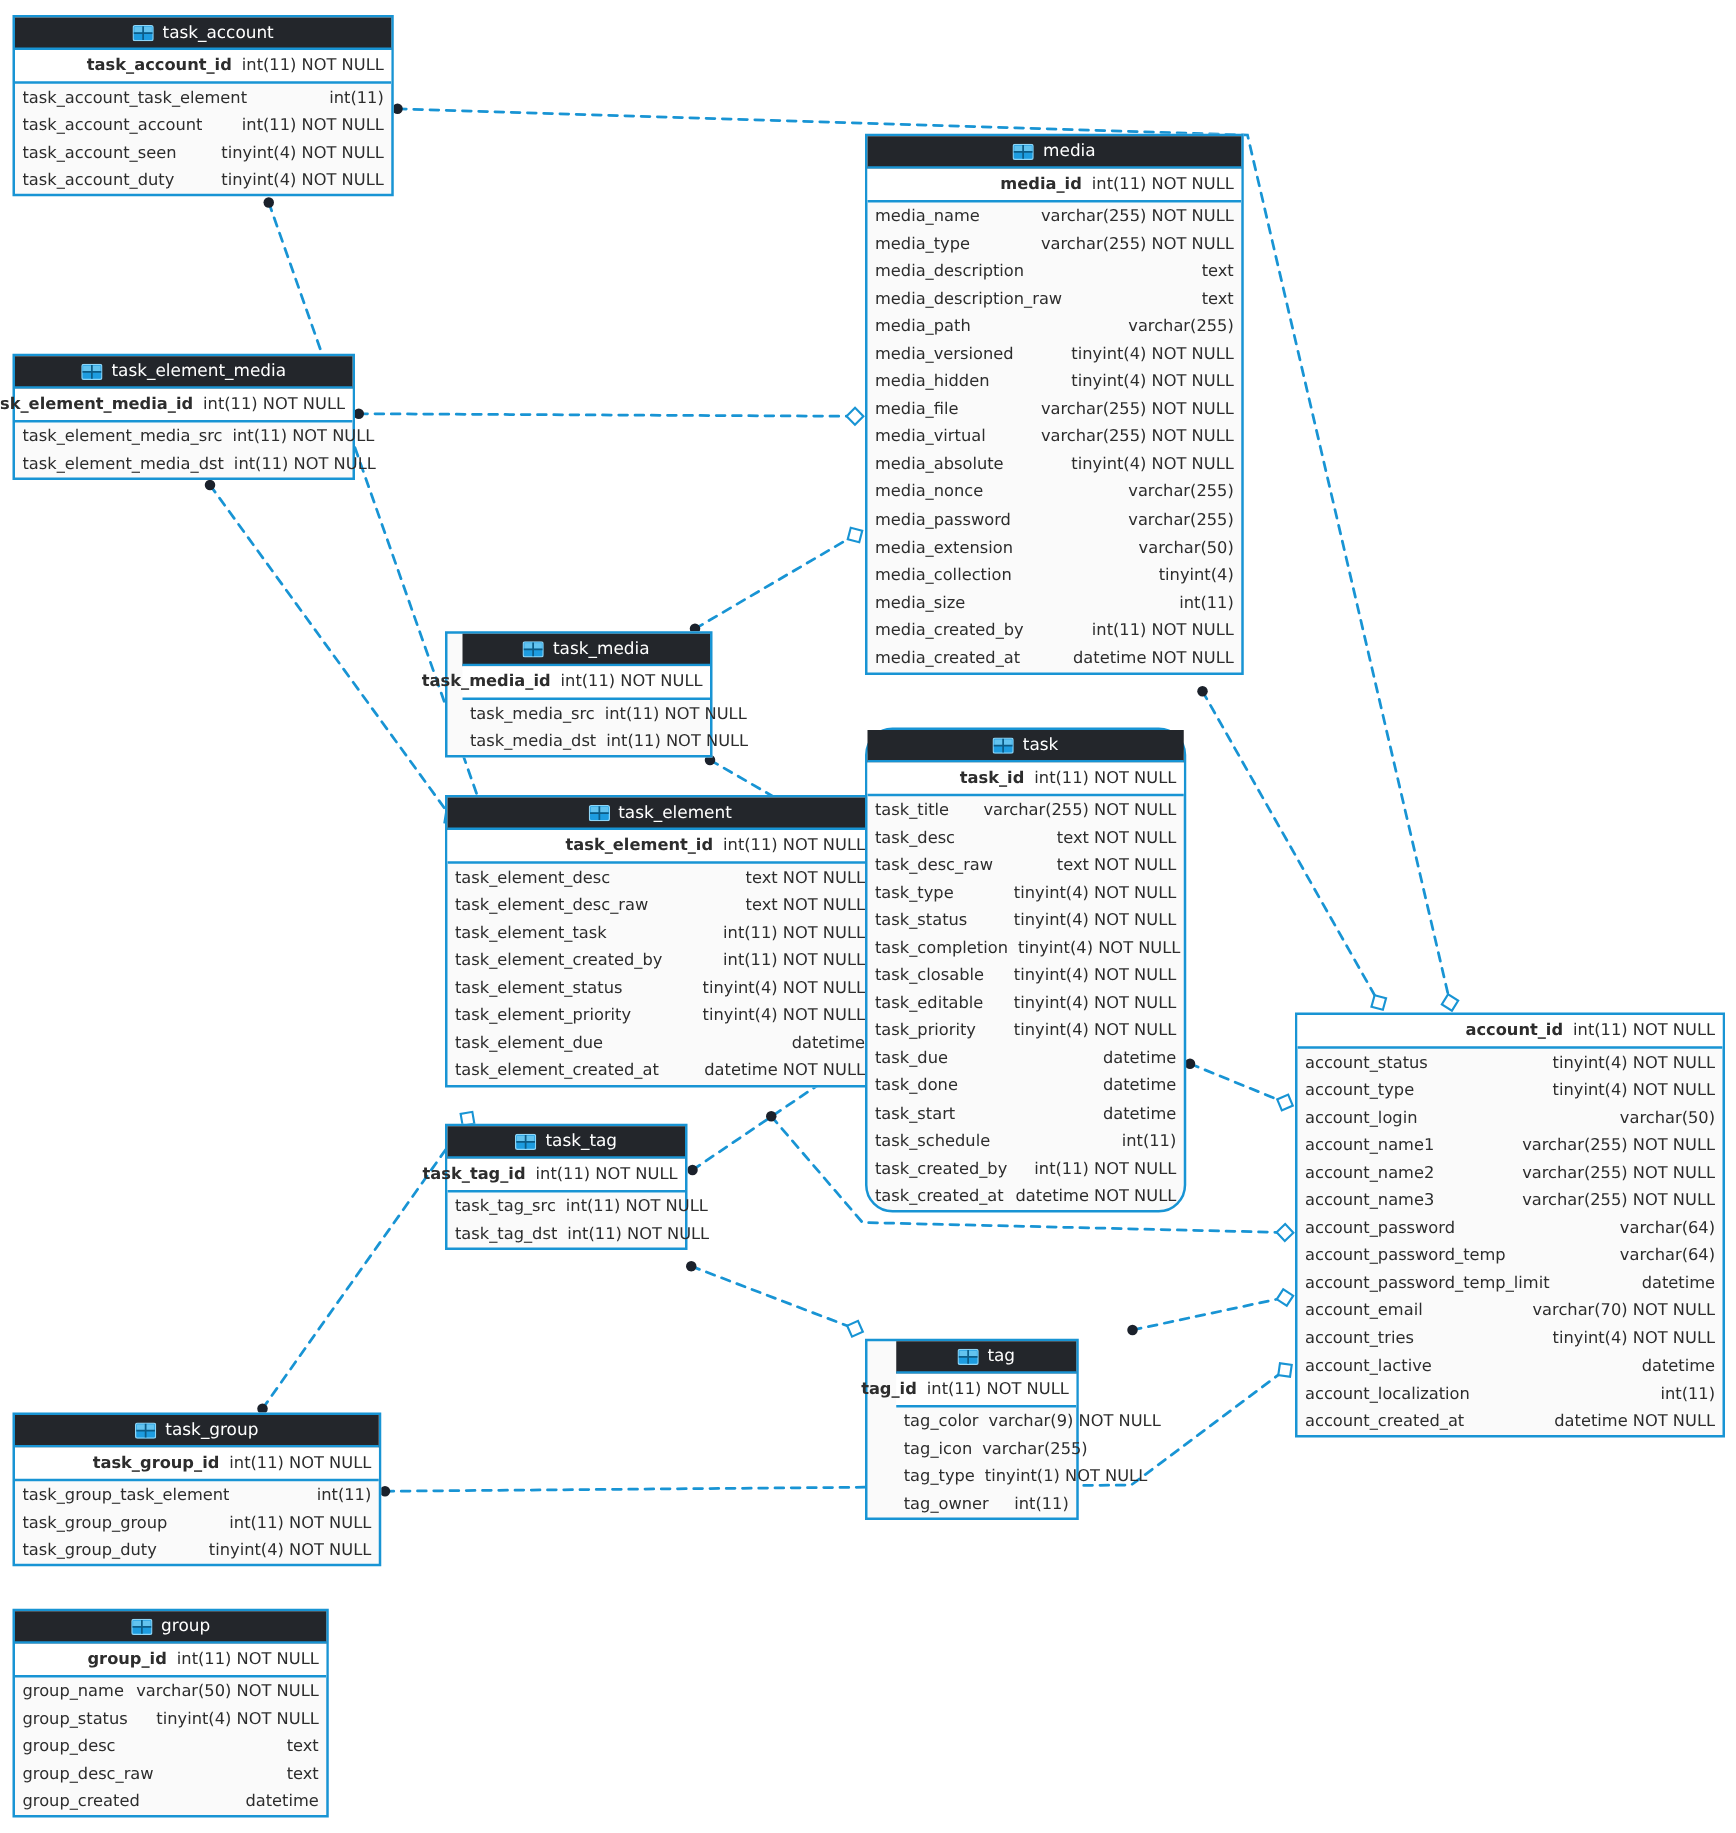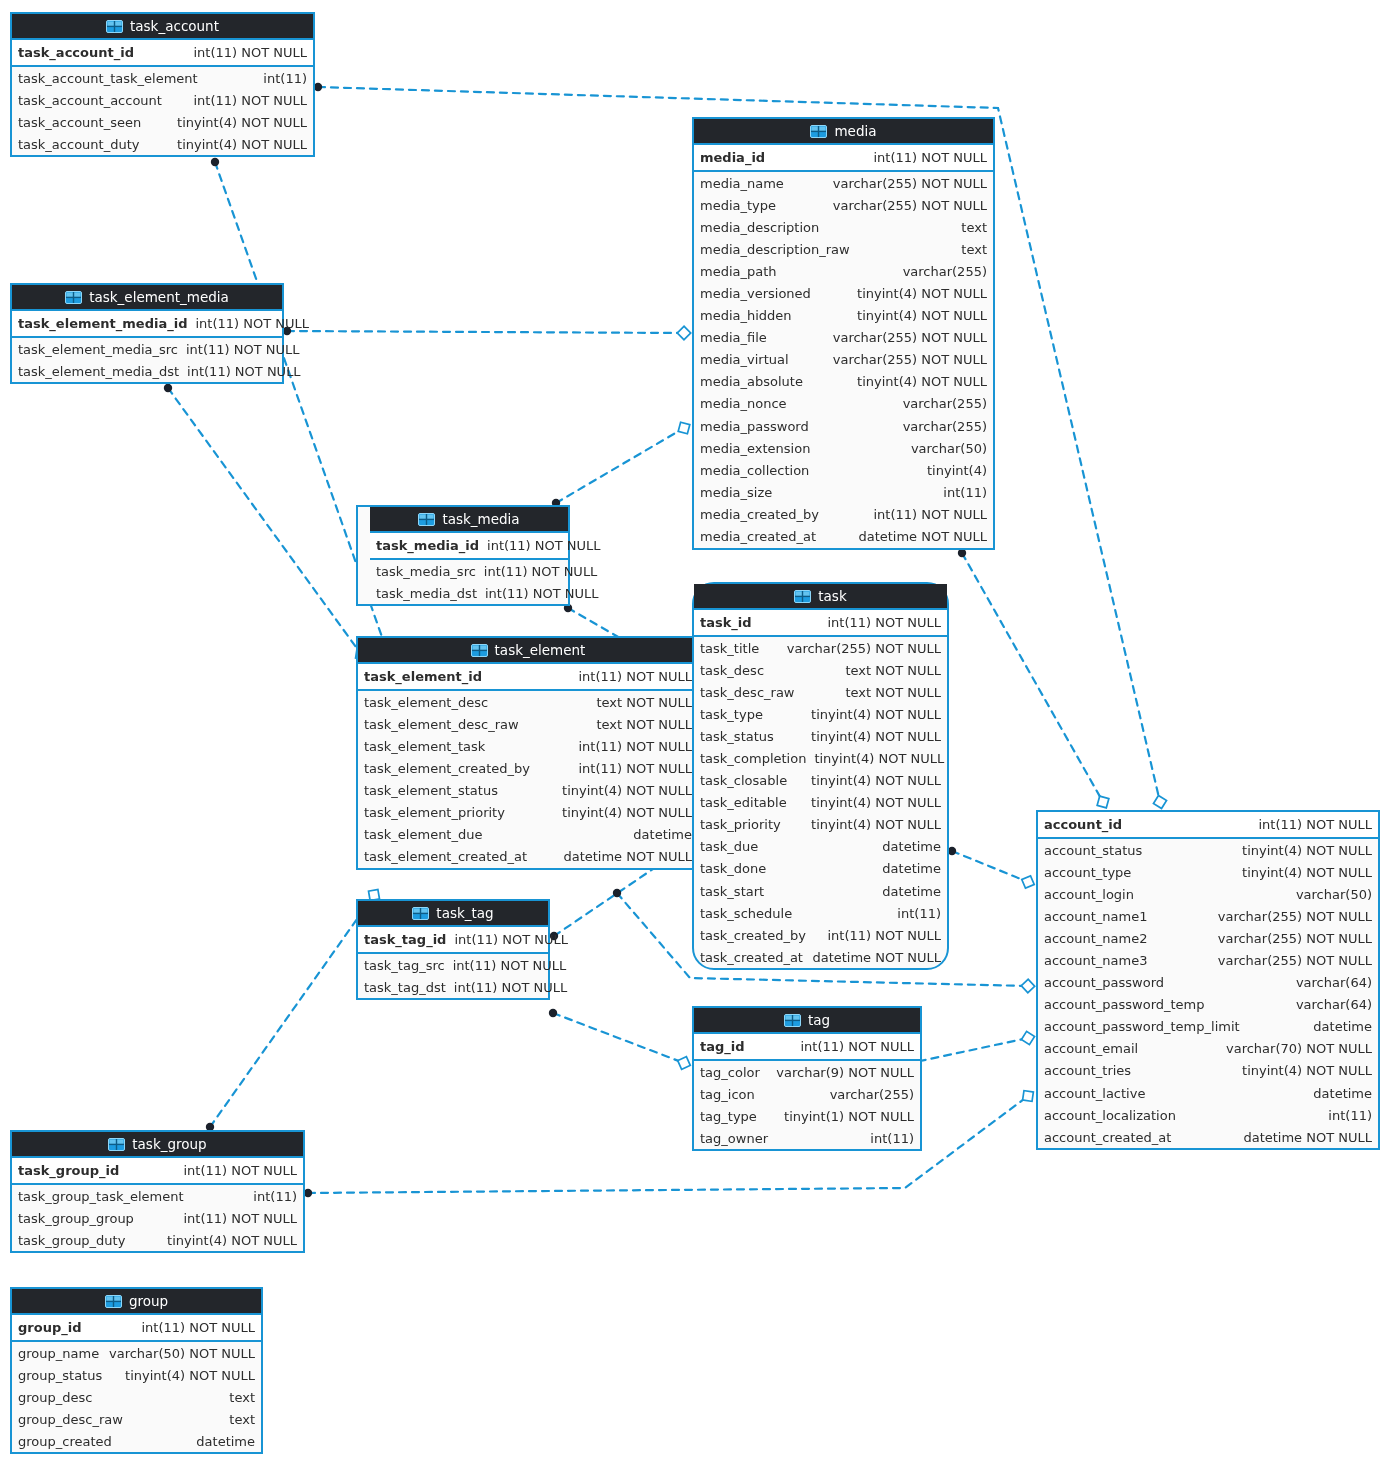--- a/index.html
+++ b/index.html
@@ -26,21 +26,21 @@
   }
   .tbl-header{
     background:var(--header-bg);color:var(--header-text);
     height:24px;display:flex;align-items:center;justify-content:center;gap:7px;
     font-size:13.5px;border-bottom:2px solid var(--accent);
     white-space:nowrap;
   }
   .tbl-icon{display:inline-flex;flex:0 0 auto;}
   .pk-row{
     background:var(--pk-bg);height:25px;border-bottom:2px solid var(--accent);
-    display:flex;justify-content:space-between;align-items:center;
+    display:flex;justify-content:flex-end;align-items:center;
     padding:0 6px;font-size:13px;color:var(--text);white-space:nowrap;gap:8px;
   }
   .pk-row .fname{font-weight:bold;}
   .row{
     height:22.1px;display:flex;justify-content:space-between;align-items:center;
     padding:0 6px;font-size:13px;color:var(--text);white-space:nowrap;gap:8px;
   }
   .ftype{text-align:right;}
 </style>
 </head>
@@ -145,21 +145,21 @@
       </div>
       <div class="row">
         <span class="fname">task_element_media_src</span>
         <span class="ftype">int(11) NOT NULL</span>
       </div>
       <div class="row">
         <span class="fname">task_element_media_dst</span>
         <span class="ftype">int(11) NOT NULL</span>
       </div>
     </div>
-    <div class="table" style="left: 692px; top: 117px; width: 303px;">
+    <div class="table" style="left: 692px; top: 107px; width: 303px;">
       <div class="tbl-header">
         <span class="tbl-icon">
           <svg width="17" height="13" viewBox="0 0 17 13">
             <rect x="0.5" y="0.5" width="16" height="12" rx="1.5" fill="#1d9ce0" stroke="#8ed6f8" stroke-width="1"></rect>
             <rect x="1.5" y="1.5" width="14" height="4.5" fill="#63c3ef"></rect>
             <line x1="8.5" y1="1" x2="8.5" y2="12" stroke="#0d5c87" stroke-width="1.4"></line>
             <line x1="1" y1="6.4" x2="16" y2="6.4" stroke="#0d5c87" stroke-width="1.4"></line>
           </svg>
         </span>
         <span>media</span>
@@ -406,21 +406,21 @@
       </div>
       <div class="row">
         <span class="fname">task_tag_src</span>
         <span class="ftype">int(11) NOT NULL</span>
       </div>
       <div class="row">
         <span class="fname">task_tag_dst</span>
         <span class="ftype">int(11) NOT NULL</span>
       </div>
     </div>
-    <div class="table" style="left: 692px; top: 1006px; width: 230px;">
+    <div class="table" style="left: 692px; top: 1071px; width: 171px; padding-left: 23px;">
       <div class="tbl-header">
         <span class="tbl-icon">
           <svg width="17" height="13" viewBox="0 0 17 13">
             <rect x="0.5" y="0.5" width="16" height="12" rx="1.5" fill="#1d9ce0" stroke="#8ed6f8" stroke-width="1"></rect>
             <rect x="1.5" y="1.5" width="14" height="4.5" fill="#63c3ef"></rect>
             <line x1="8.5" y1="1" x2="8.5" y2="12" stroke="#0d5c87" stroke-width="1.4"></line>
             <line x1="1" y1="6.4" x2="16" y2="6.4" stroke="#0d5c87" stroke-width="1.4"></line>
           </svg>
         </span>
         <span>tag</span>

